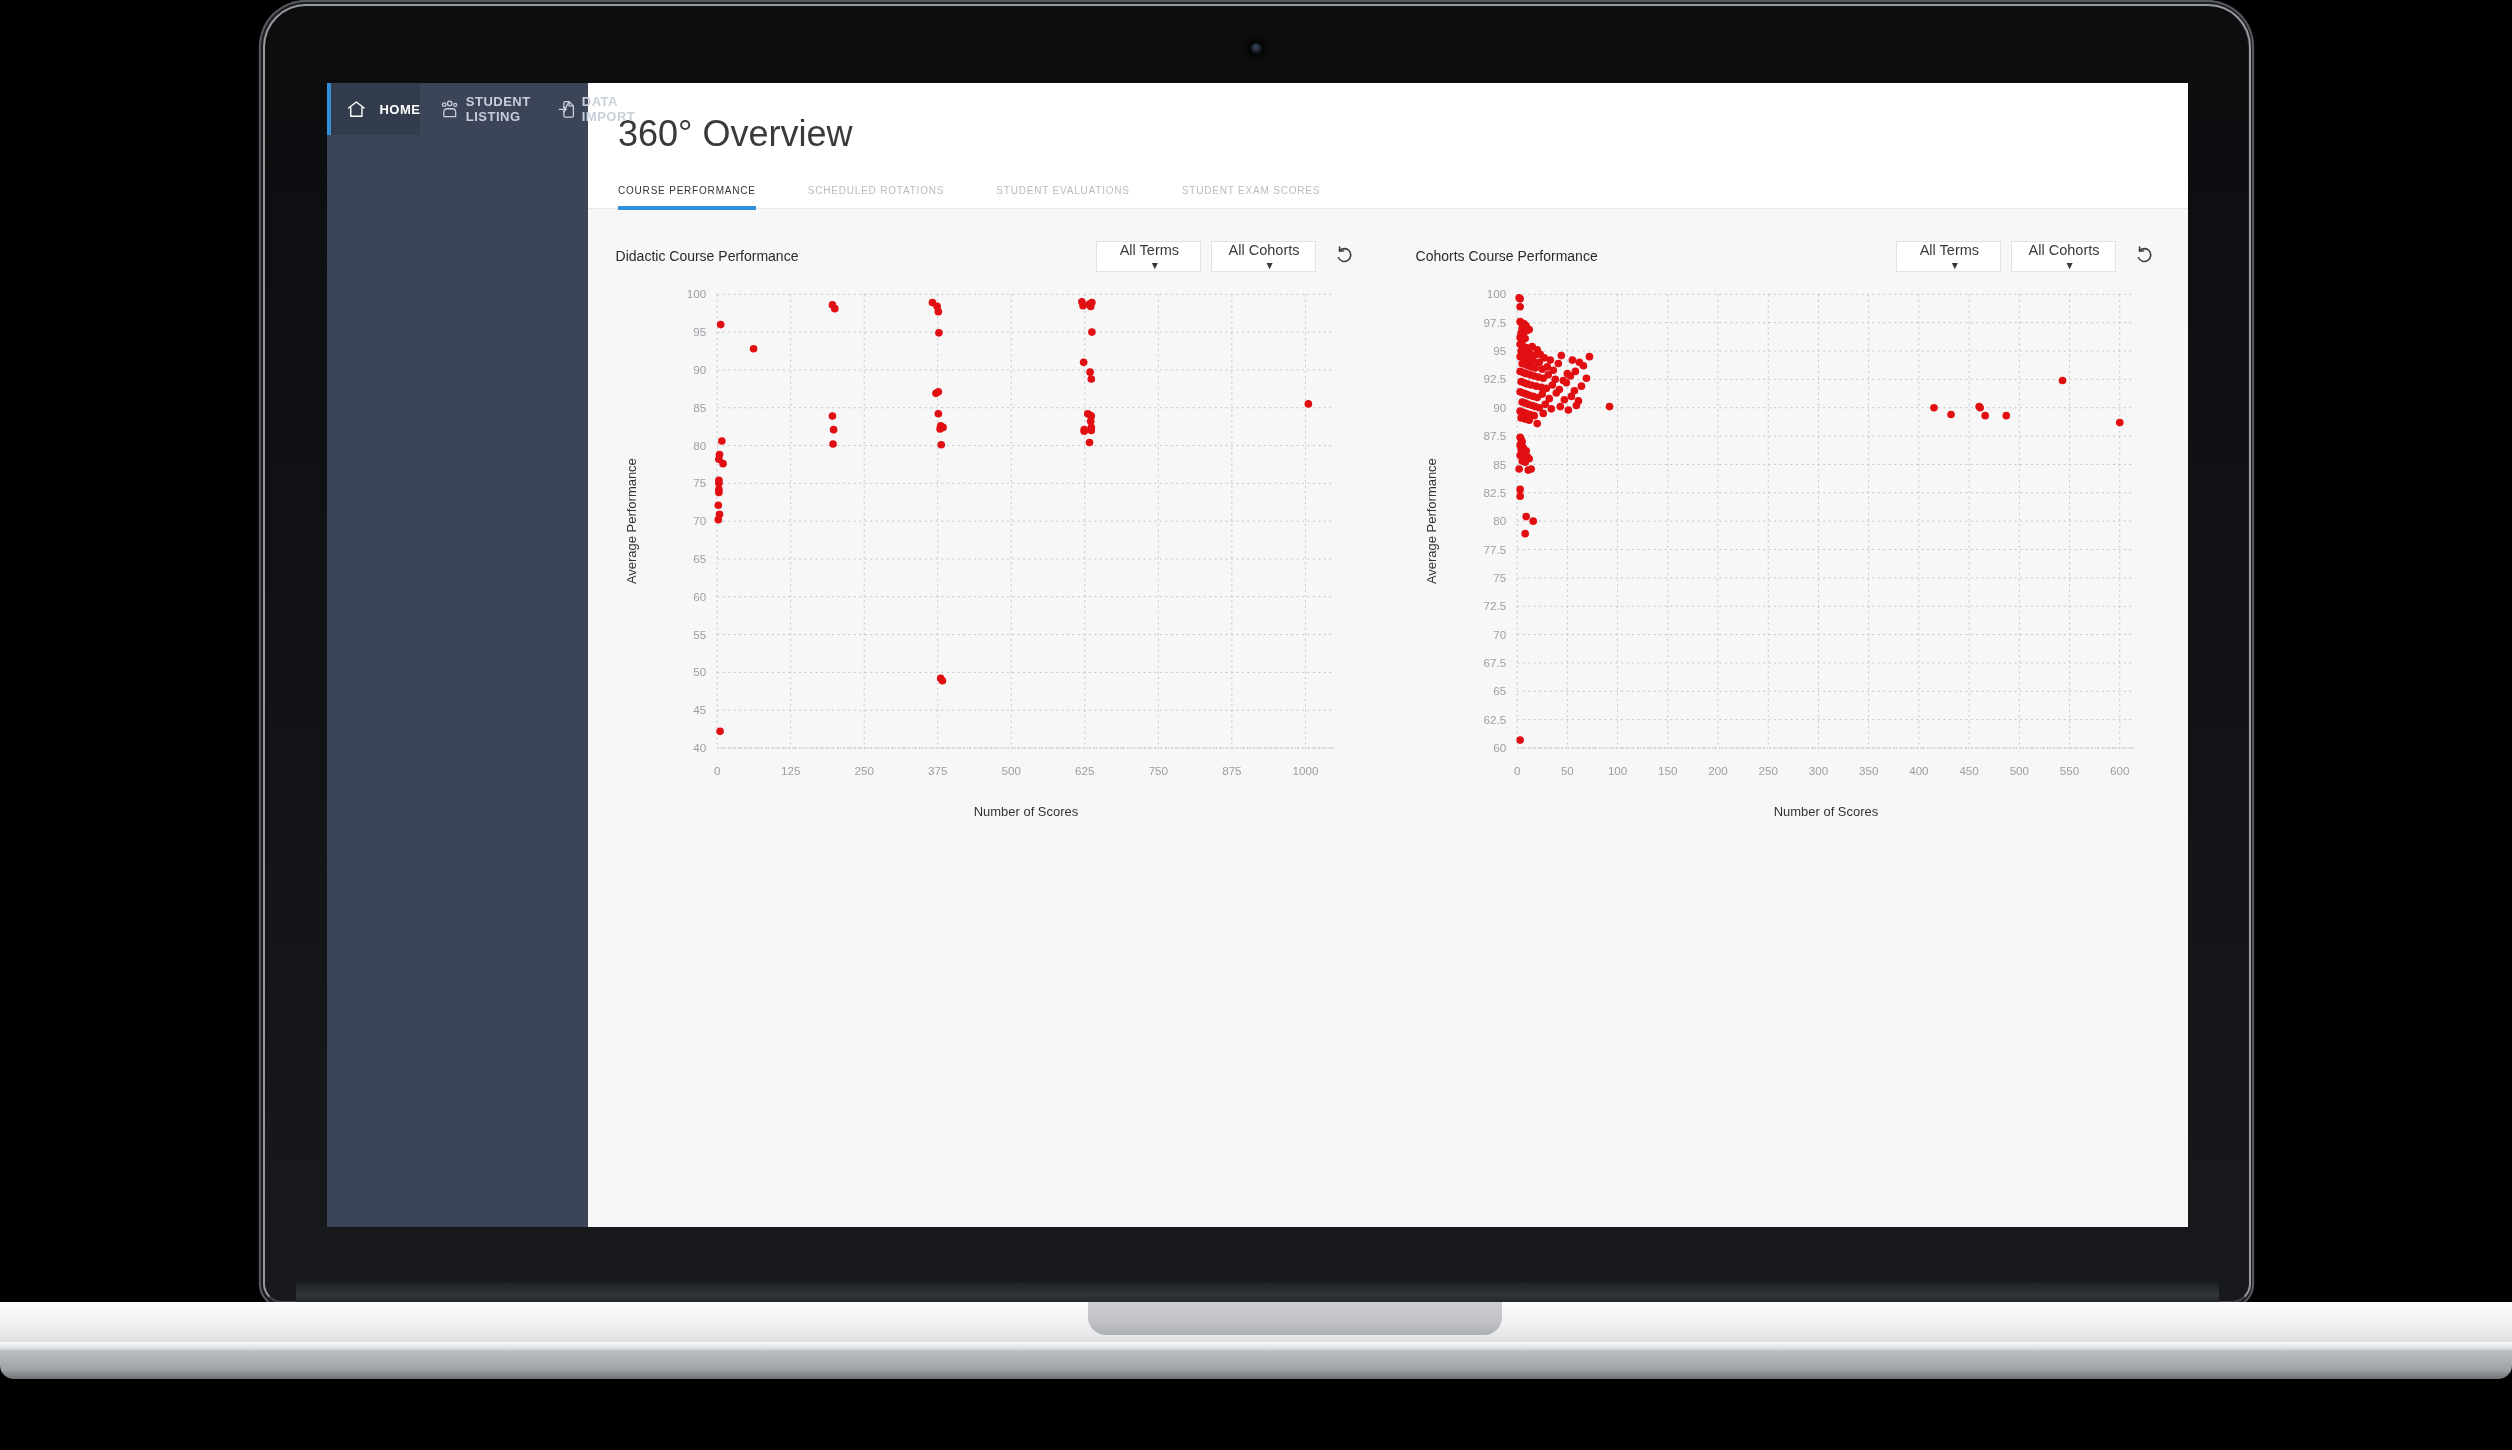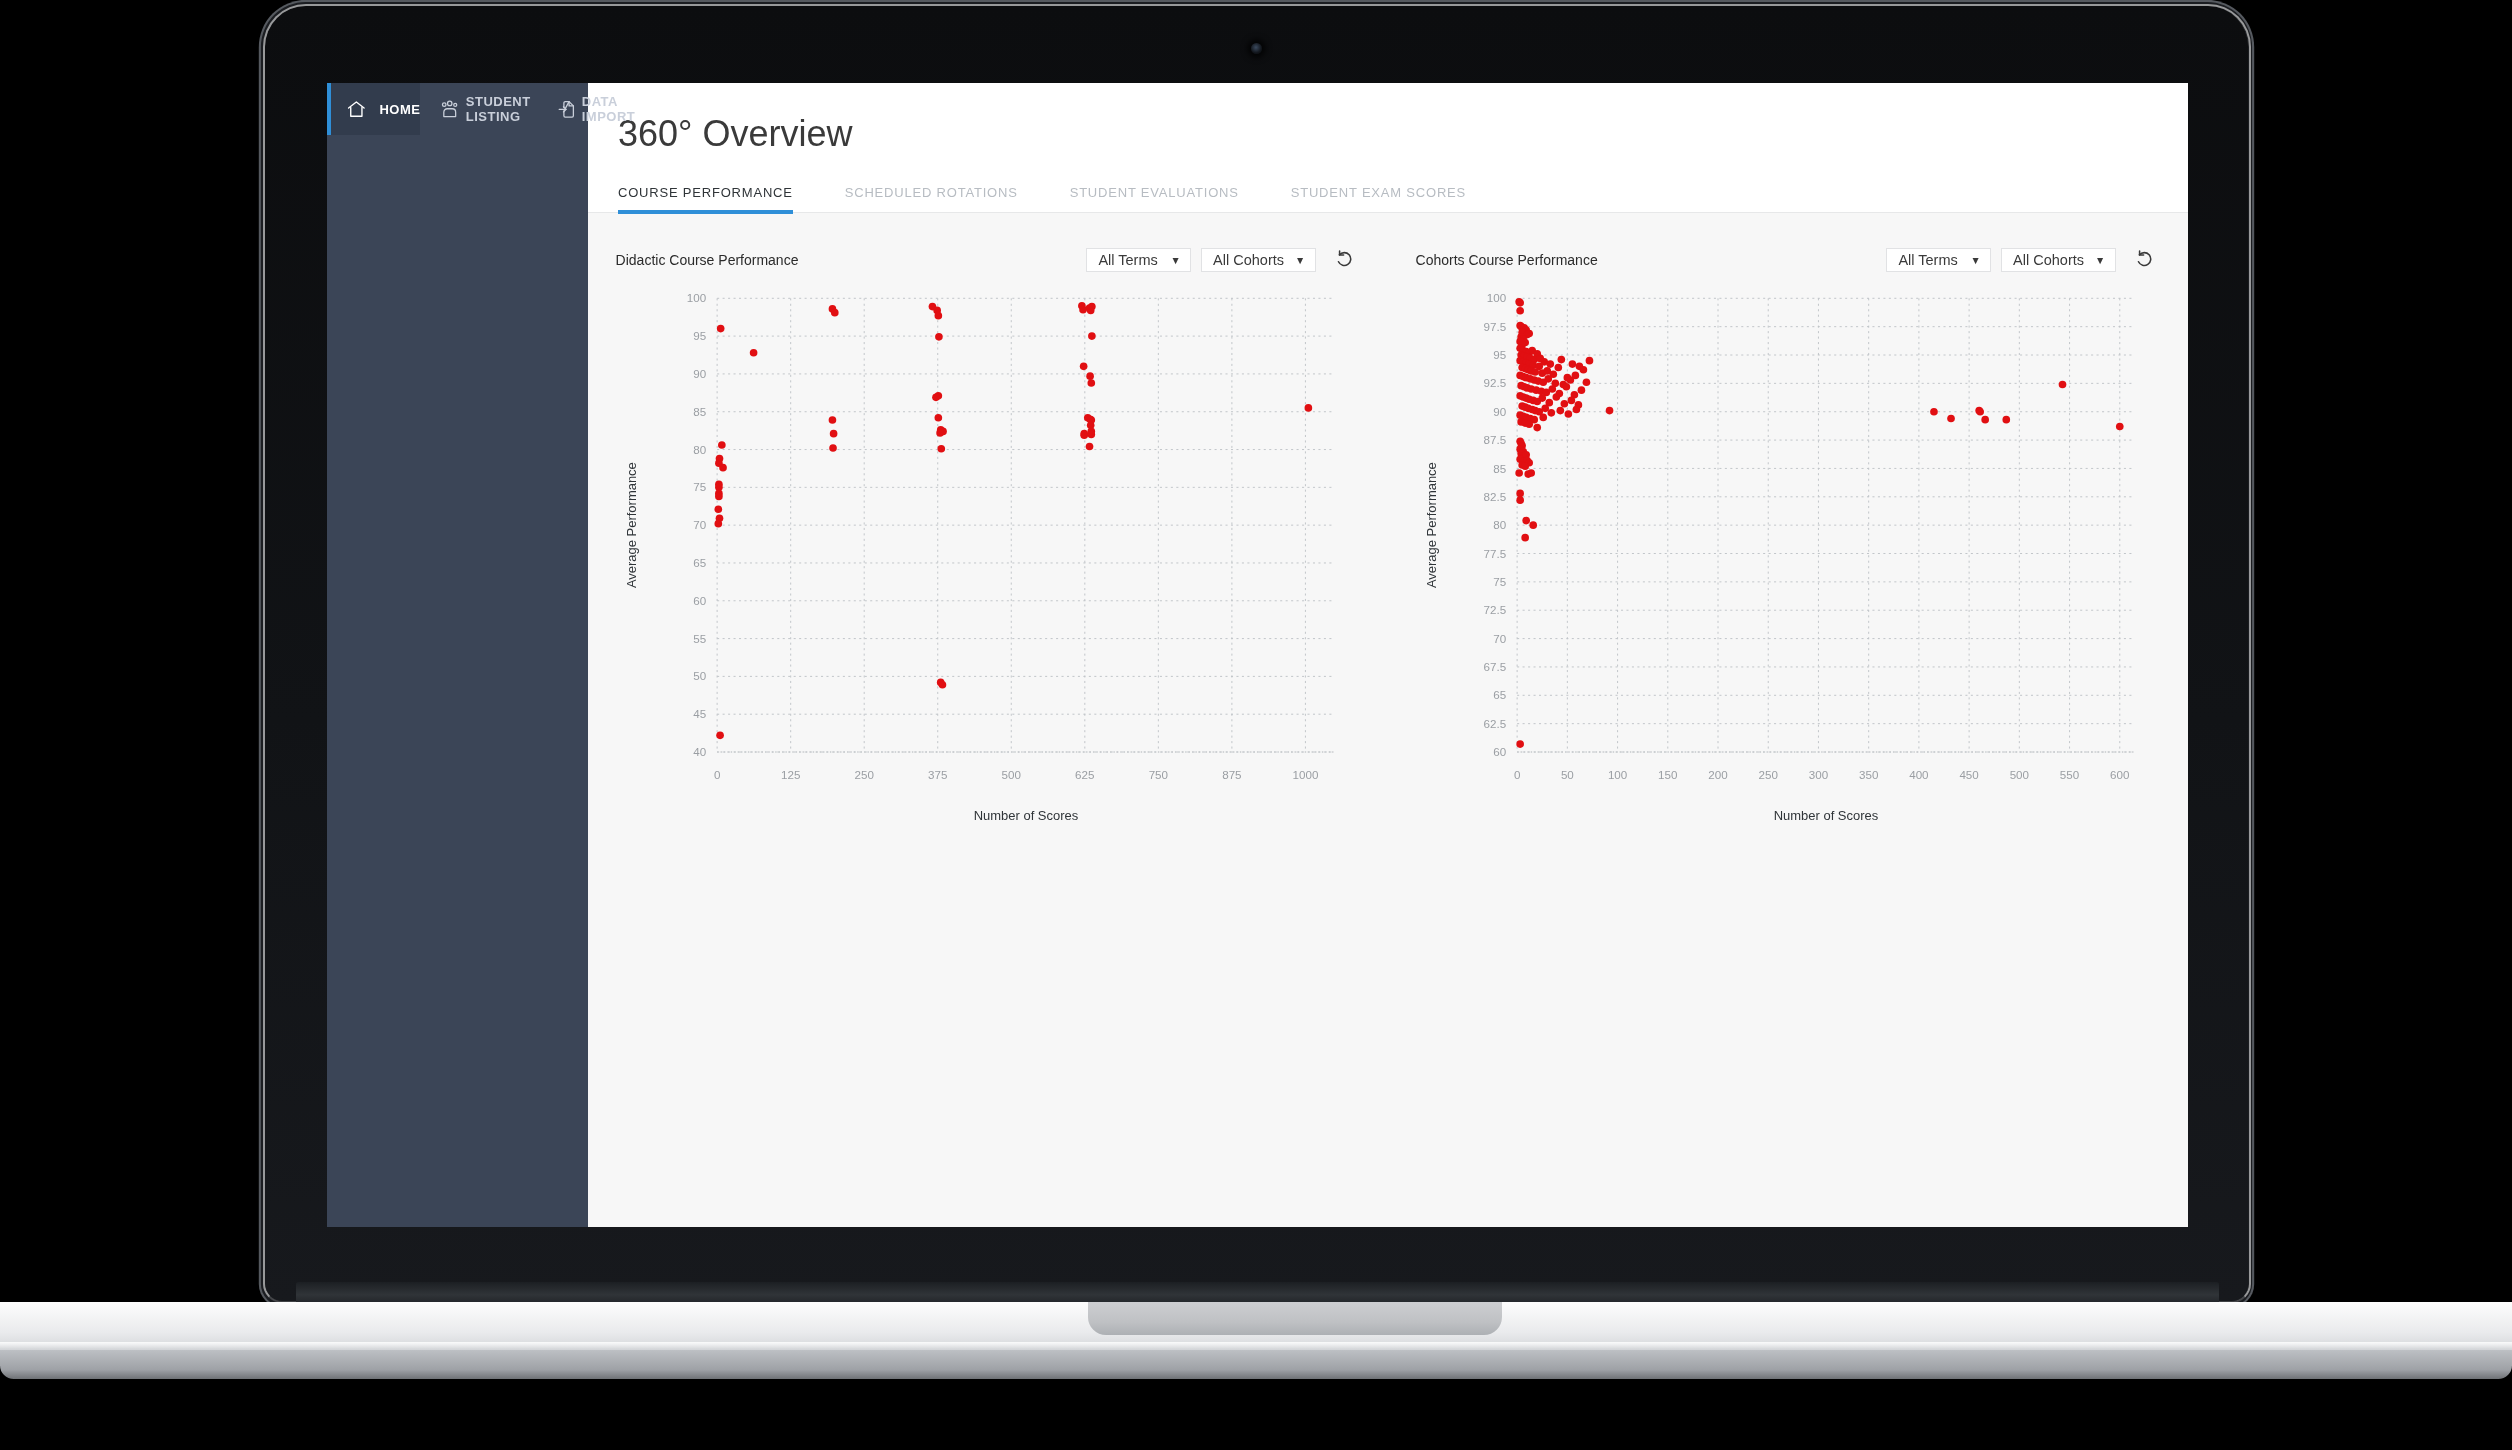--- a/index.html
+++ b/index.html
@@ -102,44 +102,45 @@
     background: #ffffff;
     padding: 30px 0 0 0;
   }
   .page-title { font-size: 36px; color: #3a3a3a; font-weight: normal; padding-left: 30px; }
   .tabs {
     display: flex; align-items: flex-end; gap: 0;
     padding: 30px 0 0 30px;
     border-bottom: 1.4px solid #e7e8e9;
   }
   .tab {
-    font-size: 13px; letter-spacing: 0.8px;
+    font-size: 10px; letter-spacing: 0.8px;
     color: #b7bcc2; padding: 0 0 12.4px 0; margin-right: 52px;
     position: relative; white-space: nowrap;
   }
   .tab.active { color: #2f3438; }
   .tab.active::after {
     content: ""; position: absolute; left: 0; bottom: -1.4px;
     width: 100%; height: 4.1px; background: #2f8fd8;
   }
 
   .panels { flex: 1; display: flex; background: #f7f7f7; padding: 0; }
   .panel { flex: 1; min-width: 0; padding: 25px 27.6px 0 27.6px; }
   .panel-head {
     display: flex; align-items: center; justify-content: space-between;
     height: 44px; margin-bottom: 4.1px;
   }
   .panel-title { font-size: 14px; color: #2b2b2b; }
   .panel-tools { display: flex; align-items: center; gap: 9.7px; }
   .select {
     background: #ffffff; border: 0.7px solid #e1e2e4;
-    height: 24px; min-width: 105px;
+    height: 31px; min-width: 105px;
     display: flex; align-items: center; justify-content: space-between;
     padding: 0 9.7px 0 11px; font-size: 14.5px; color: #3a3a3a;
     white-space: nowrap;
+    flex-direction: column;
   }
   .select .caret { font-size: 10.3px; color: #3a3a3a; margin-left: 11px; }
   .refresh-btn {
     width: 32px; height: 32px;
     display: flex; align-items: center; justify-content: center;
     margin-left: 2.8px;
   }
 
   
   .chart-wrap { position: relative; width: 100%; }

